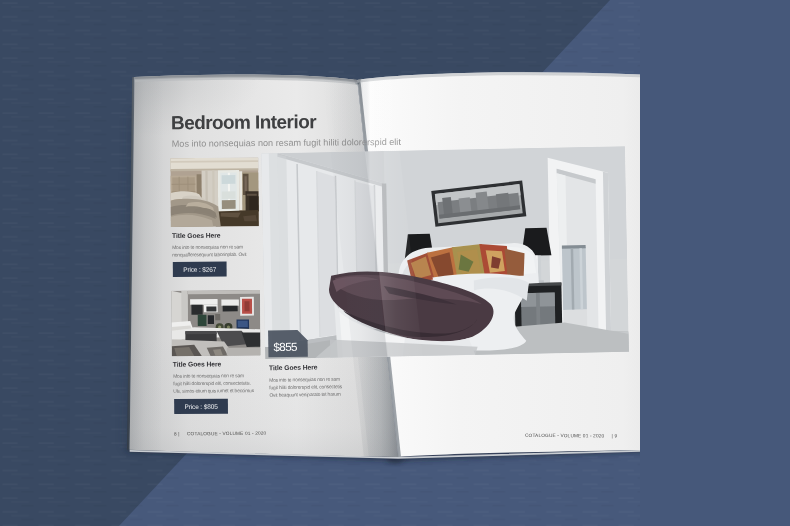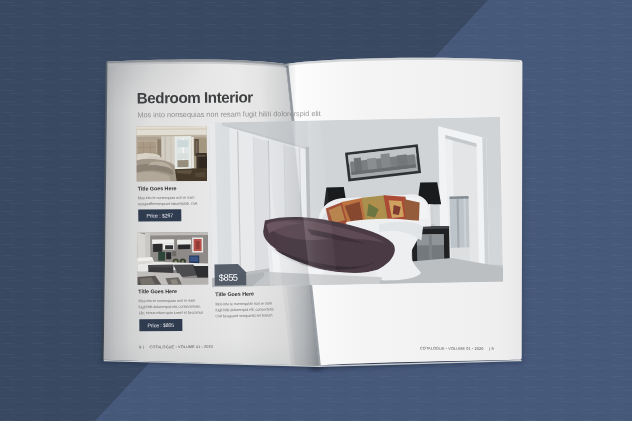--- a/index.html
+++ b/index.html
@@ -1,16 +1,16 @@
 <!DOCTYPE html>
 <html><head>
 <meta charset="utf-8">
 <style>
   html,body{margin:0;padding:0;background:#46587a;}
-  #stage{position:relative;width:632px;height:421px;overflow:hidden;font-family:"Liberation Sans",sans-serif;text-align:center;}
+  #stage{position:relative;width:512px;height:421px;overflow:hidden;font-family:"Liberation Sans",sans-serif;text-align:center;}
   svg{display:block;}
 </style>
 </head>
 <body>
 <div id="stage">
 <svg width="632" height="421" viewBox="0 0 632 421">
 <defs>
   <linearGradient id="leftpg" x1="0" y1="0" x2="1" y2="0">
     <stop offset="0" stop-color="#c6c7c8"></stop>
     <stop offset="0.22" stop-color="#e0e0e0"></stop>

